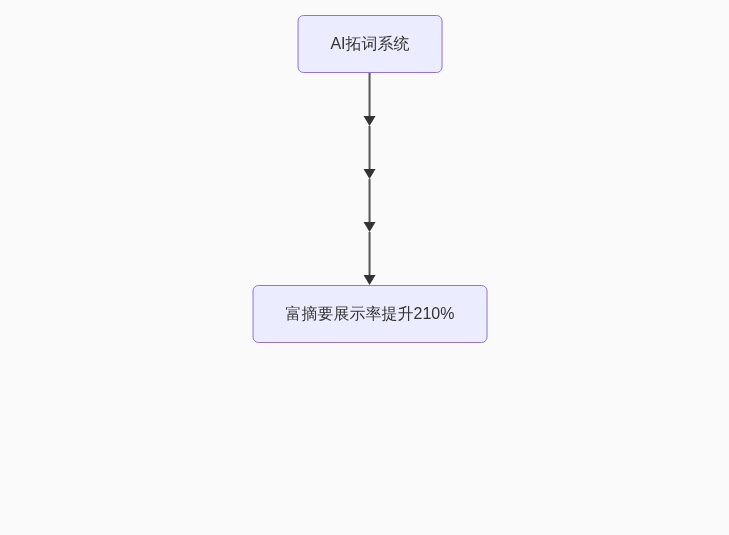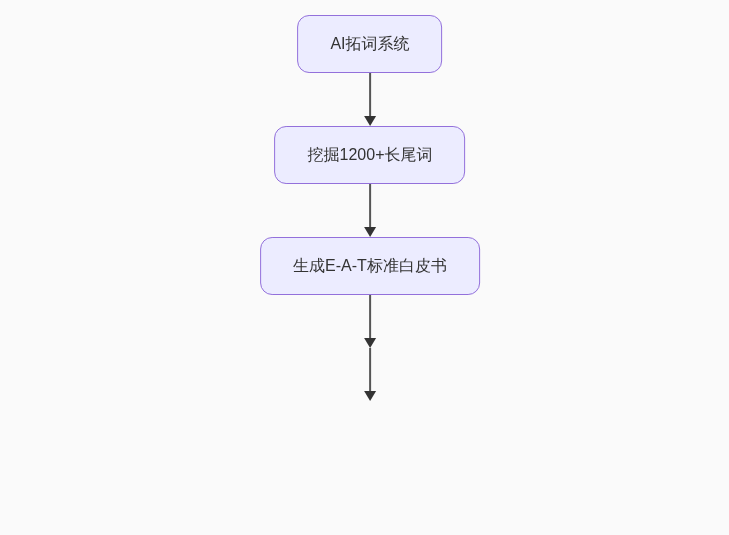--- a/index.html
+++ b/index.html
@@ -26,21 +26,21 @@
     left: 370px;
     top: 15px;
     transform: translateX(-50%);
     display: flex;
     flex-direction: column;
     align-items: center;
   }
   .flow-node {
     background: var(--node-fill);
     border: 1.5px solid var(--node-border);
-    border-radius: 12px;
+    border-radius: 6px;
     color: var(--text);
     font-size: 16px;
     line-height: 20px;
     padding: 18px 32px;
     white-space: nowrap;
     text-align: center;
     min-height: 56px;
     display: flex;
     align-items: center;
     justify-content: center;
@@ -72,38 +72,35 @@
 
   <div class="flow-node">
     <span>AI拓词系统</span>
   </div>
 
   <div class="flow-arrow">
     <div class="arrow-line"></div>
     <div class="arrow-head"></div>
   </div>
 
-  <div class="flow-node">
-    <span>挖掘1200+长尾词</span>
-  </div>
-
-  <div class="flow-arrow">
-    <div class="arrow-line"></div>
-    <div class="arrow-head"></div>
-  </div>
-
-  <div class="flow-node">
-    <span>生成E-A-T标准白皮书</span>
-  </div>
 
   <div class="flow-arrow">
     <div class="arrow-line"></div>
     <div class="arrow-head"></div>
   </div>
 
 
   <div class="flow-arrow">
     <div class="arrow-line"></div>
     <div class="arrow-head"></div>
   </div>
 
 
+  <div class="flow-arrow">
+    <div class="arrow-line"></div>
+    <div class="arrow-head"></div>
+  </div>
+
+  <div class="flow-node">
+    <span>富摘要展示率提升210%</span>
+  </div>
+
 </div>
 
 </body></html>

